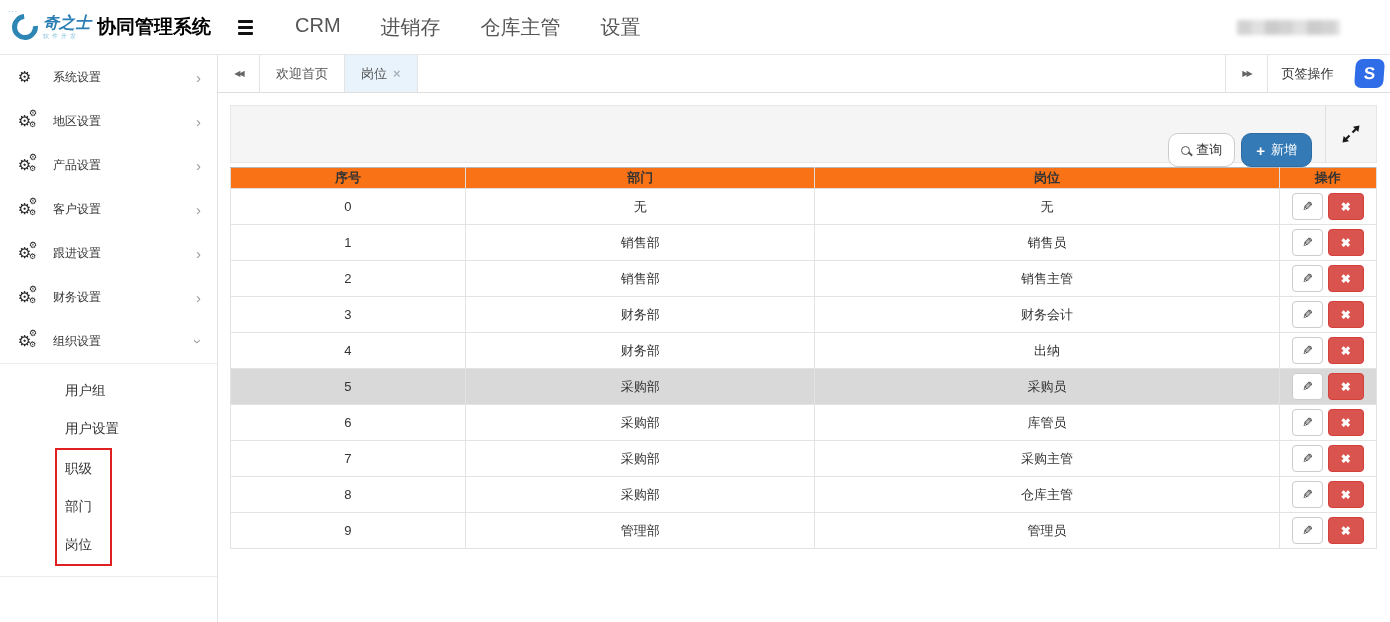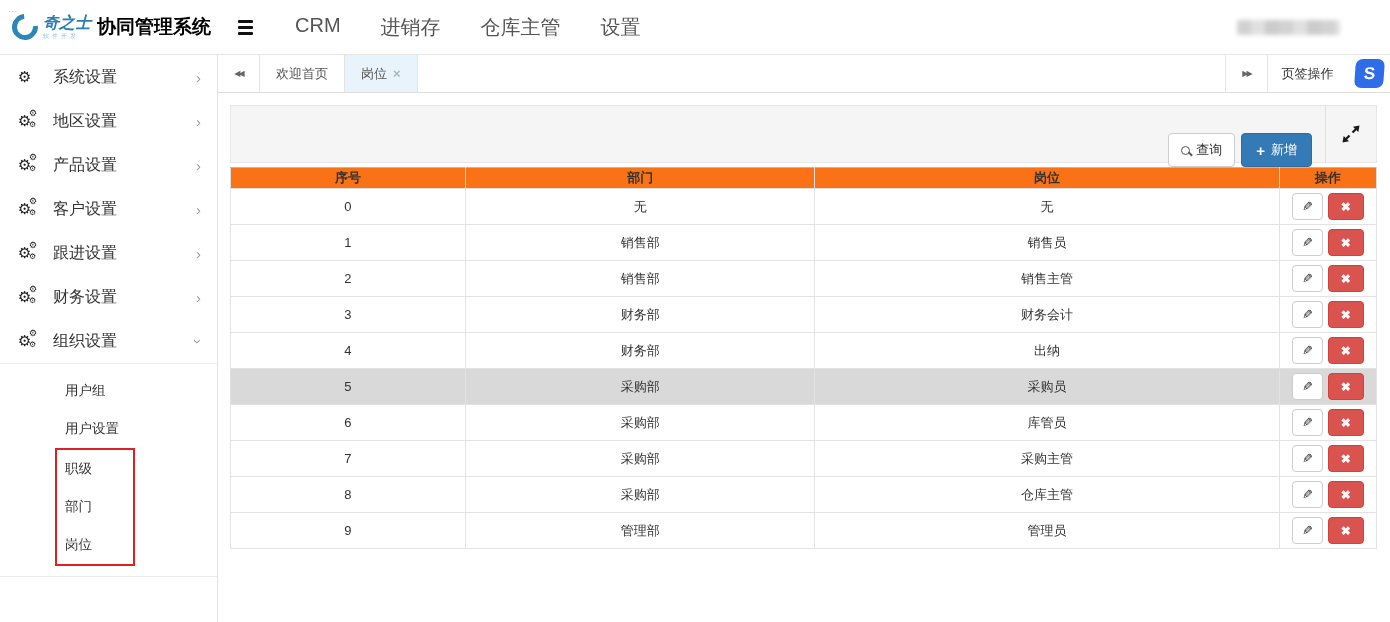--- a/index.html
+++ b/index.html
@@ -28,26 +28,26 @@
   
   .body-wrap { display:flex; height:567px; }
   .sidebar { width:218px; flex:0 0 218px; background:#fff; border-right:1px solid #e2e2e2; }
   .main { flex:1; display:flex; flex-direction:column; }
 
   
   .side-item { height:44px; display:flex; align-items:center; padding:0 16px 0 18px; cursor:pointer; }
   .side-icon { width:20px; flex:0 0 20px; font-size:15px; color:#222; position:relative; }
   .side-icon .small-cog { position:absolute; font-size:9px; left:11px; top:-4px; }
   .side-icon .small-cog2 { position:absolute; font-size:8px; left:11px; top:8px; }
-  .side-label { font-size:16px; color:#333; margin-left:15px; flex:1; }
+  .side-label { font-size:12px; color:#333; margin-left:15px; flex:1; }
   .chev { color:#999; font-size:15px; line-height:1; }
   .chev.down { transform:rotate(90deg); display:inline-block; }
   .submenu { border-top:1px solid #ececec; border-bottom:1px solid #ececec; padding:8px 0 10px 0; }
   .sub-item { height:38px; line-height:38px; padding-left:65px; font-size:13.5px; color:#333; cursor:pointer; }
-  .red-box { margin-left:55px; width:80px; border:2.5px solid #e02020; }
+  .red-box { margin-left:55px; width:57px; border:2.5px solid #e02020; }
   .red-box .sub-item { padding-left:8px; }
 
   
   .tabbar { height:38px; background:#fff; border-bottom:1px solid #ddd; display:flex; align-items:stretch; }
   .tab-scroll { width:42px; display:flex; align-items:center; justify-content:center;
     color:#666; font-size:8px; letter-spacing:-2px; cursor:pointer; }
   .tab-scroll.left { border-right:1px solid #e4e4e4; }
   .tab-scroll.right { border-left:1px solid #e4e4e4; }
   .tab { display:flex; align-items:center; padding:0 16px; font-size:13px; color:#555;
     border-right:1px solid #e4e4e4; cursor:pointer; gap:6px; }
@@ -57,21 +57,21 @@
   .tab-ops { width:80px; display:flex; align-items:center; justify-content:center;
     border-left:1px solid #e4e4e4; font-size:13px; color:#333; cursor:pointer; }
   .ext-icon { width:29px; height:29px; margin:4px 6px 0 8px; border-radius:7px; background:#2f6ce8;
     color:#fff; font-weight:bold; font-size:17px; display:flex; align-items:center; justify-content:center;
     transform:skewX(-4deg); cursor:pointer; }
 
   
   .content { margin:12px 13px 0 12px; }
   .toolbar { height:58px; background:#f5f5f5; border:1px solid #e7e7e7;
     display:flex; align-items:center; justify-content:flex-end; }
-  .btn { display:inline-flex; align-items:center; gap:6px; font-size:13px; border-radius:4px;
+  .btn { display:inline-flex; align-items:center; gap:6px; font-size:13px; border-radius:10px;
     padding:7px 12px; cursor:pointer;margin-top:32px; }
   .btn-search { background:#fff; border:1px solid #ccc; color:#333; margin-right:6px; }
   .btn-add { background:#337ab7; border:1px solid #2e6da4; color:#fff; padding:7px 14px; }
   .icon-magnifier { width:9px; height:9px; border:1.5px solid #555; border-radius:50%;
     position:relative; display:inline-block; }
   .icon-magnifier::after { content:""; position:absolute; width:5px; height:1.5px; background:#555;
     transform:rotate(45deg); right:-4px; bottom:-1px; }
   .plus { font-weight:bold; font-size:15px; line-height:1; }
   .toolbar-divider { width:1px; height:58px; background:#e0e0e0; margin-left:13px; }
   .expand-box { width:50px; display:flex; align-items:center; justify-content:center; cursor:pointer; }

